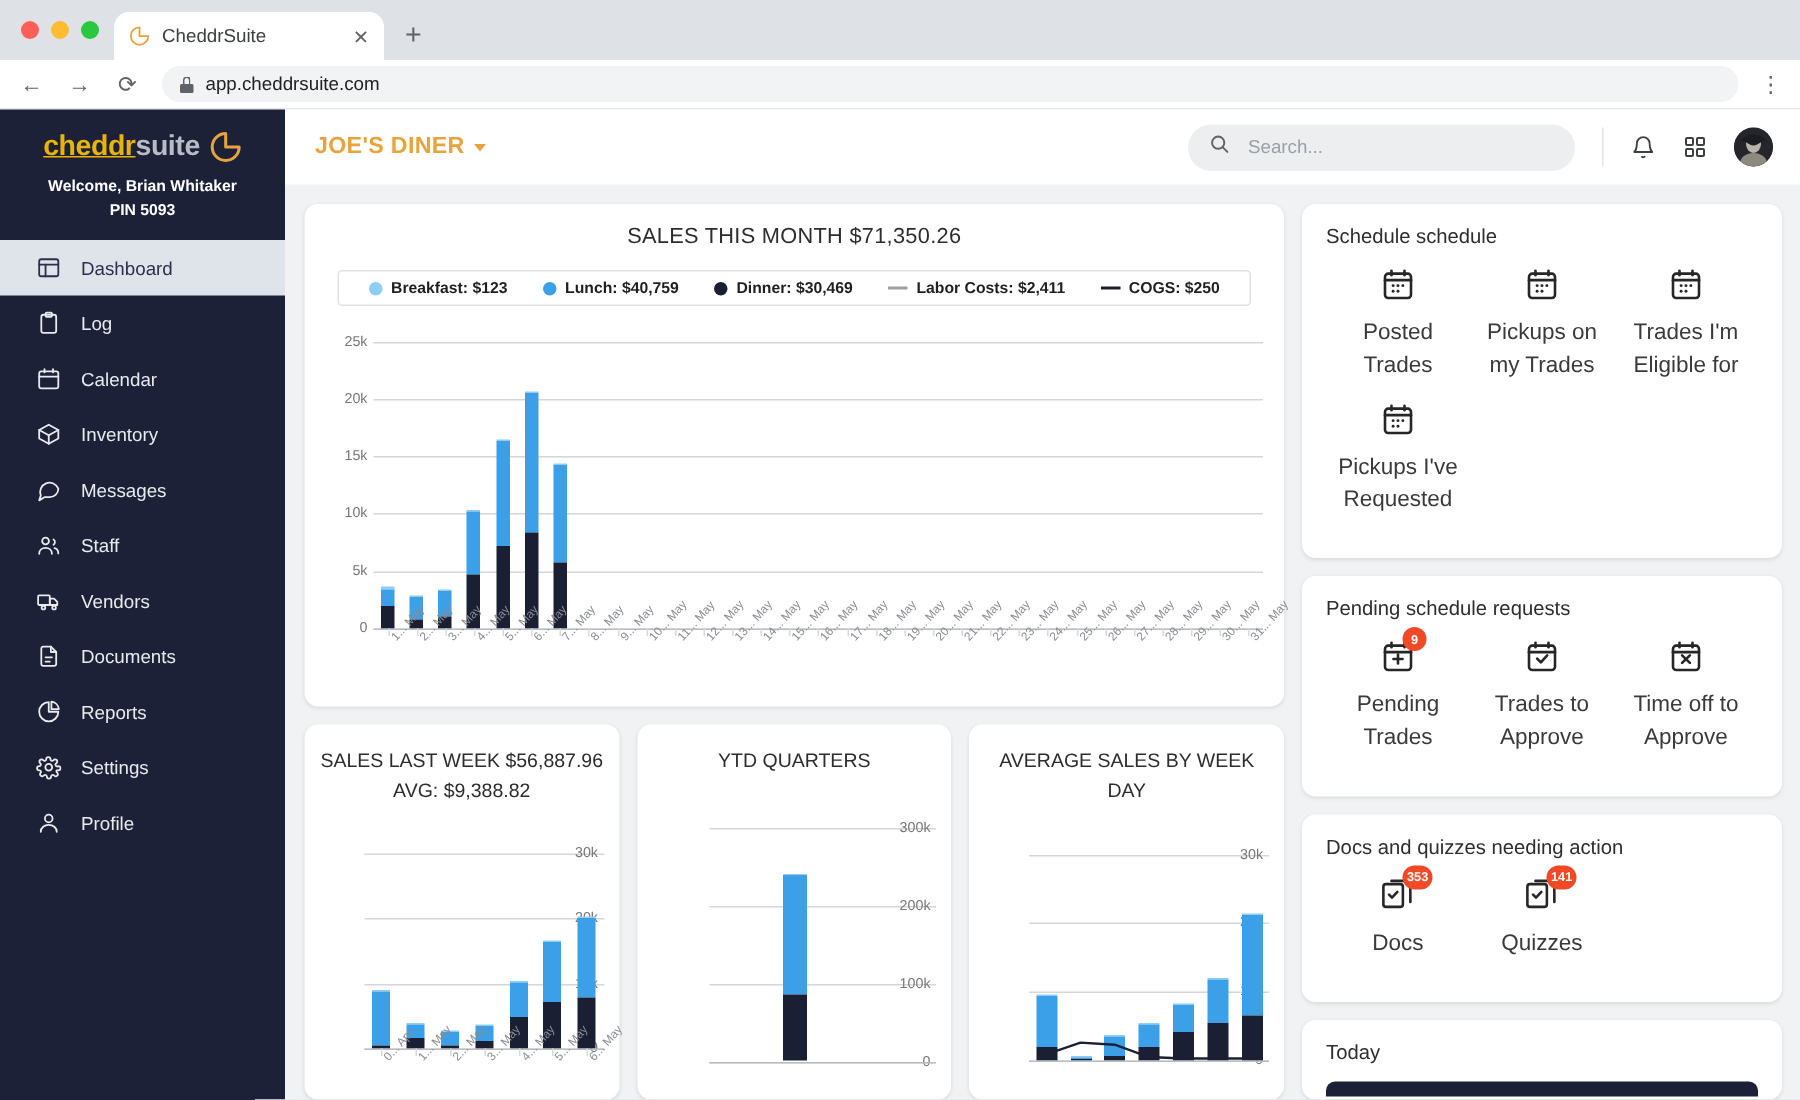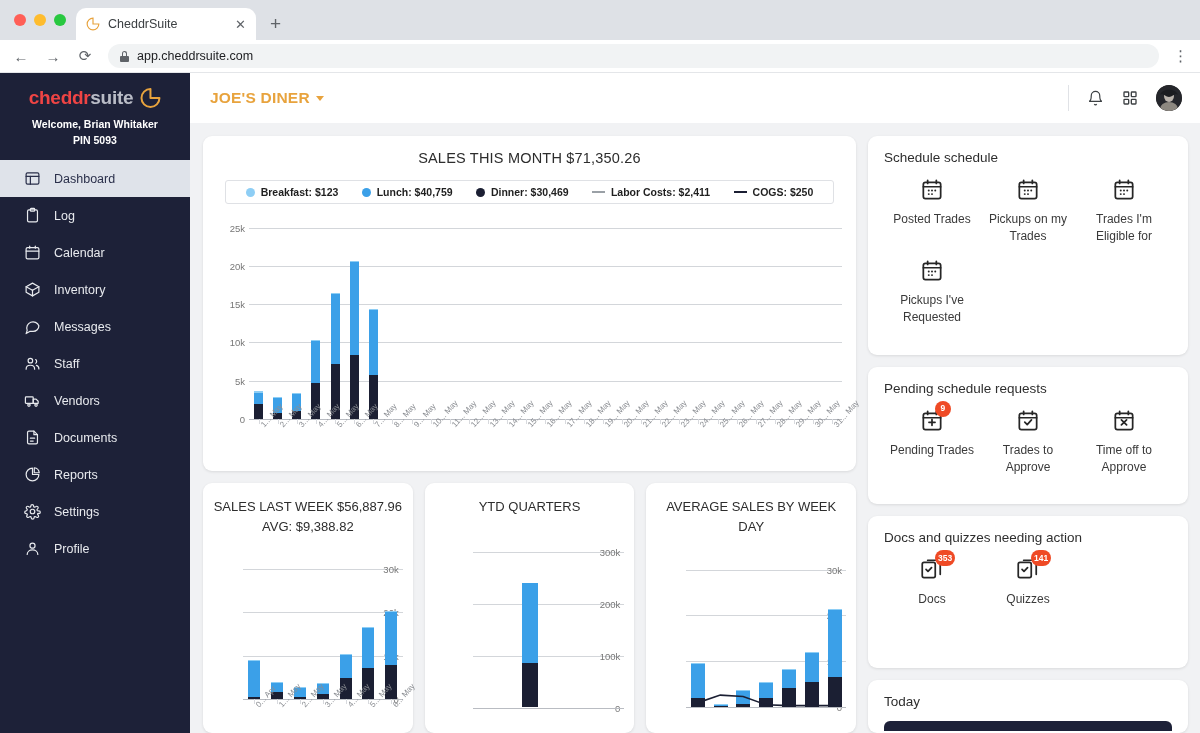--- a/index.html
+++ b/index.html
@@ -38,21 +38,21 @@
   .kebab { color:#5f6368; font-size:15px; letter-spacing:0; cursor:pointer; }
 
   
   .app { flex:1; display:flex; min-height:0; background:#f1f2f4; }
 
   
   .sidebar { width:190px; flex:0 0 190px; background:#1d2138; color:#fff; display:flex; flex-direction:column; }
   .brand { padding:14px 0 8px; text-align:center; }
   .logo-row { display:flex; align-items:center; justify-content:center; gap:6px; }
   .logo-text { font-size:19px; font-weight:700; letter-spacing:-.3px; }
-  .logo-text .a { color:#ef4444; } .logo-text .b { color:#b9bcc6; }
+  .logo-text .a { color:#eab308;text-decoration:underline; } .logo-text .b { color:#b9bcc6; }
   .logo-mark { width:22px; height:22px; }
   .welcome { font-size:10.5px; font-weight:700; margin-top:9px; }
   .pin { font-size:10.5px; font-weight:700; margin-top:4px; }
   .nav { margin-top:6px; }
   .nav-item { display:flex; align-items:center; gap:13px; padding:10px 0 10px 24px; font-size:12.5px; color:#e8eaee; cursor:pointer; }
   .nav-item.active { background:#dfe3ea; color:#2a2f4a; }
   .nav-ico { width:17px; height:17px; flex:0 0 17px; display:flex; align-items:center; justify-content:center;}
   .nav-ico svg { display:block; }
 
   
@@ -104,21 +104,21 @@
   .small-card { flex:1; min-width:0; padding:14px 10px 0; display:flex; flex-direction:column; }
   .small-title { text-align:center; font-size:13px; color:#2d2d2d; line-height:1.5; }
   .small-plot { position:relative; flex:1; margin-top:16px; min-height:0; }
 
   
   .panel { padding:14px 16px 16px; }
   .panel-title { font-size:13.5px; color:#2e2e2e; margin-bottom:12px; }
   .tiles { display:flex; flex-wrap:wrap; }
   .tile { width:33.33%; display:flex; flex-direction:column; align-items:center; margin-bottom:12px; cursor:pointer; }
   .tile-ico { position:relative; width:26px; height:26px; margin-bottom:8px; }
-  .tile-label { font-size:12px; color:#3a3a3a; text-align:center; line-height:1.45; }
+  .tile-label { font-size:15px; color:#3a3a3a; text-align:center; line-height:1.45; }
   .badge {
     position:absolute; top:-7px; left:16px; min-width:16px; height:16px; padding:0 3px;
     background:#ef4a25; color:#fff; border-radius:9px; font-size:8.5px; font-weight:700;
     display:flex; align-items:center; justify-content:center; line-height:1;
   }
   .today-card { padding:14px 16px 0; min-height:53px; }
   .today-bar { height:10px; background:#1d2138; border-radius:6px 6px 0 0; margin-top:12px; }
 </style>
 </head>
 <body>
@@ -287,20 +287,29 @@
     </div>
 
     <div class="main">
 
       <div class="topbar">
         <div class="org">
           <span>JOE'S DINER</span>
           <span class="caret"></span>
         </div>
         <div class="topbar-right">
+          <div class="search">
+            <span>
+              <svg width="14" height="14" viewBox="0 0 24 24" fill="none" stroke="#5f6368" stroke-width="2.2">
+                  <circle cx="10.5" cy="10.5" r="7"></circle>
+                  <line x1="15.8" y1="15.8" x2="21" y2="21" stroke-linecap="round"></line>
+                </svg>
+            </span>
+            <input placeholder="Search..." style="">
+          </div>
           <span class="divider-v"></span>
           <span class="icon-btn">
             <svg width="17" height="17" viewBox="0 0 24 24" fill="none" stroke="#3c4043" stroke-width="1.7">
                 <path d="M18 8a6 6 0 1 0-12 0c0 7-3 8-3 8h18s-3-1-3-8"></path>
                 <path d="M13.7 20a2 2 0 0 1-3.4 0"></path>
               </svg>
           </span>
           <span class="icon-btn">
             <svg width="16" height="16" viewBox="0 0 24 24" fill="none" stroke="#3c4043" stroke-width="2">
                 <rect x="3" y="3" width="7" height="7" rx="1"></rect>

